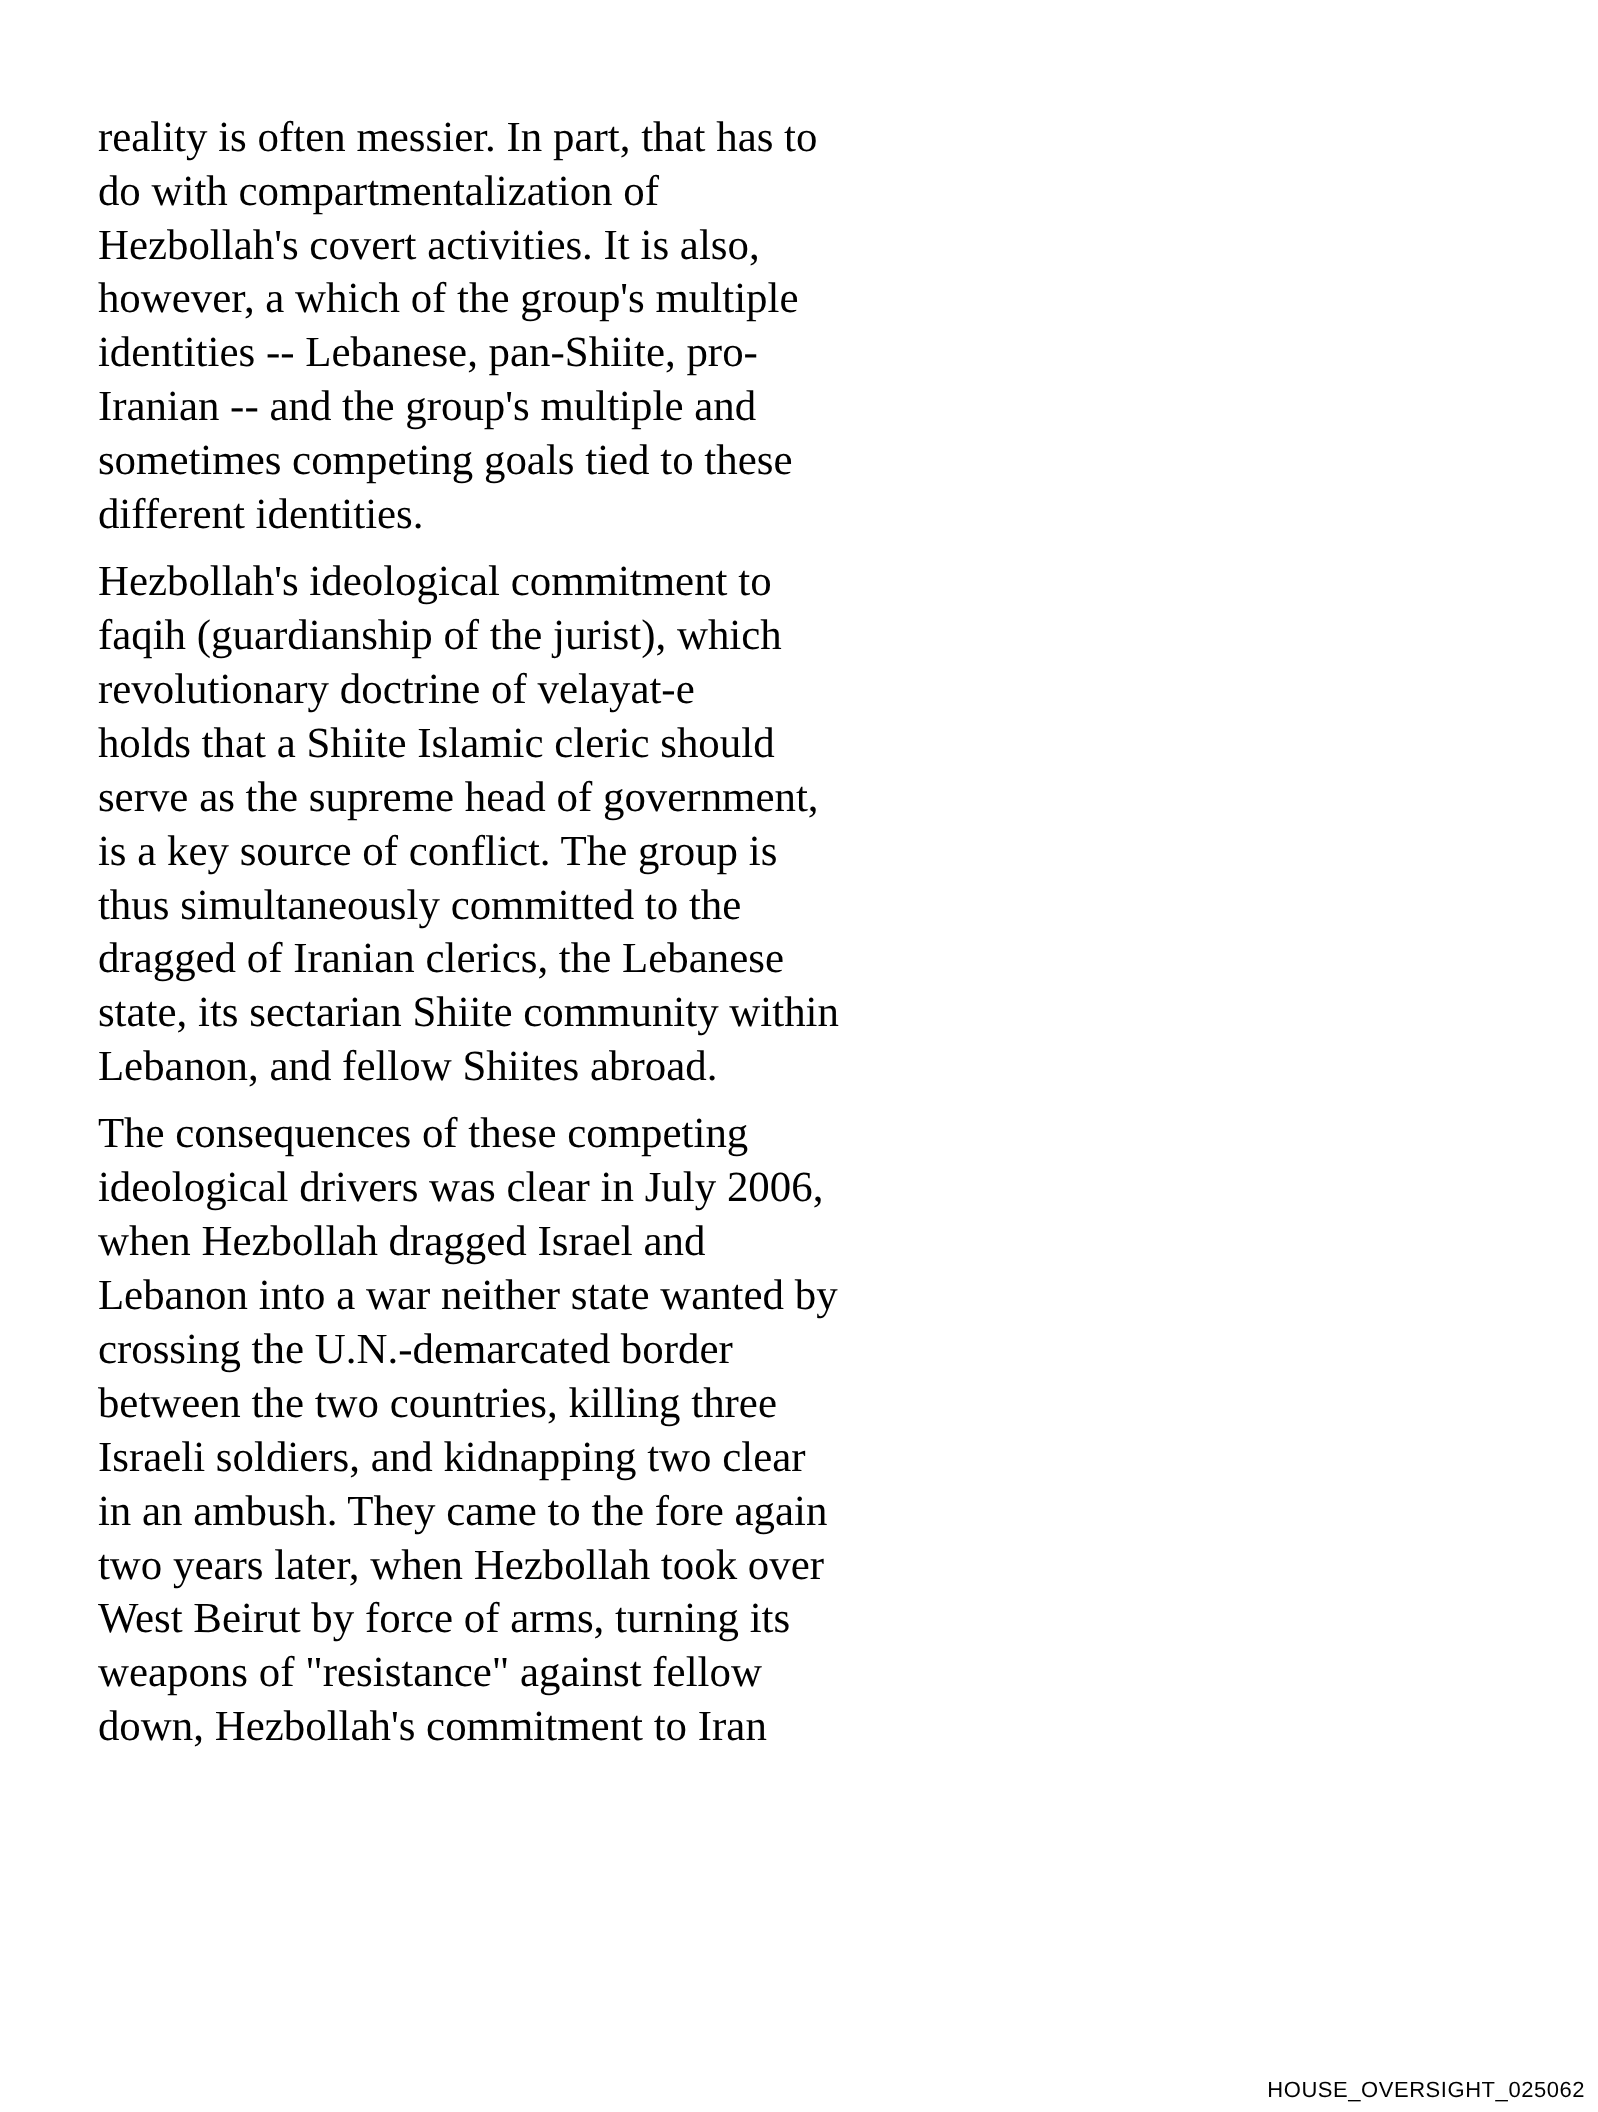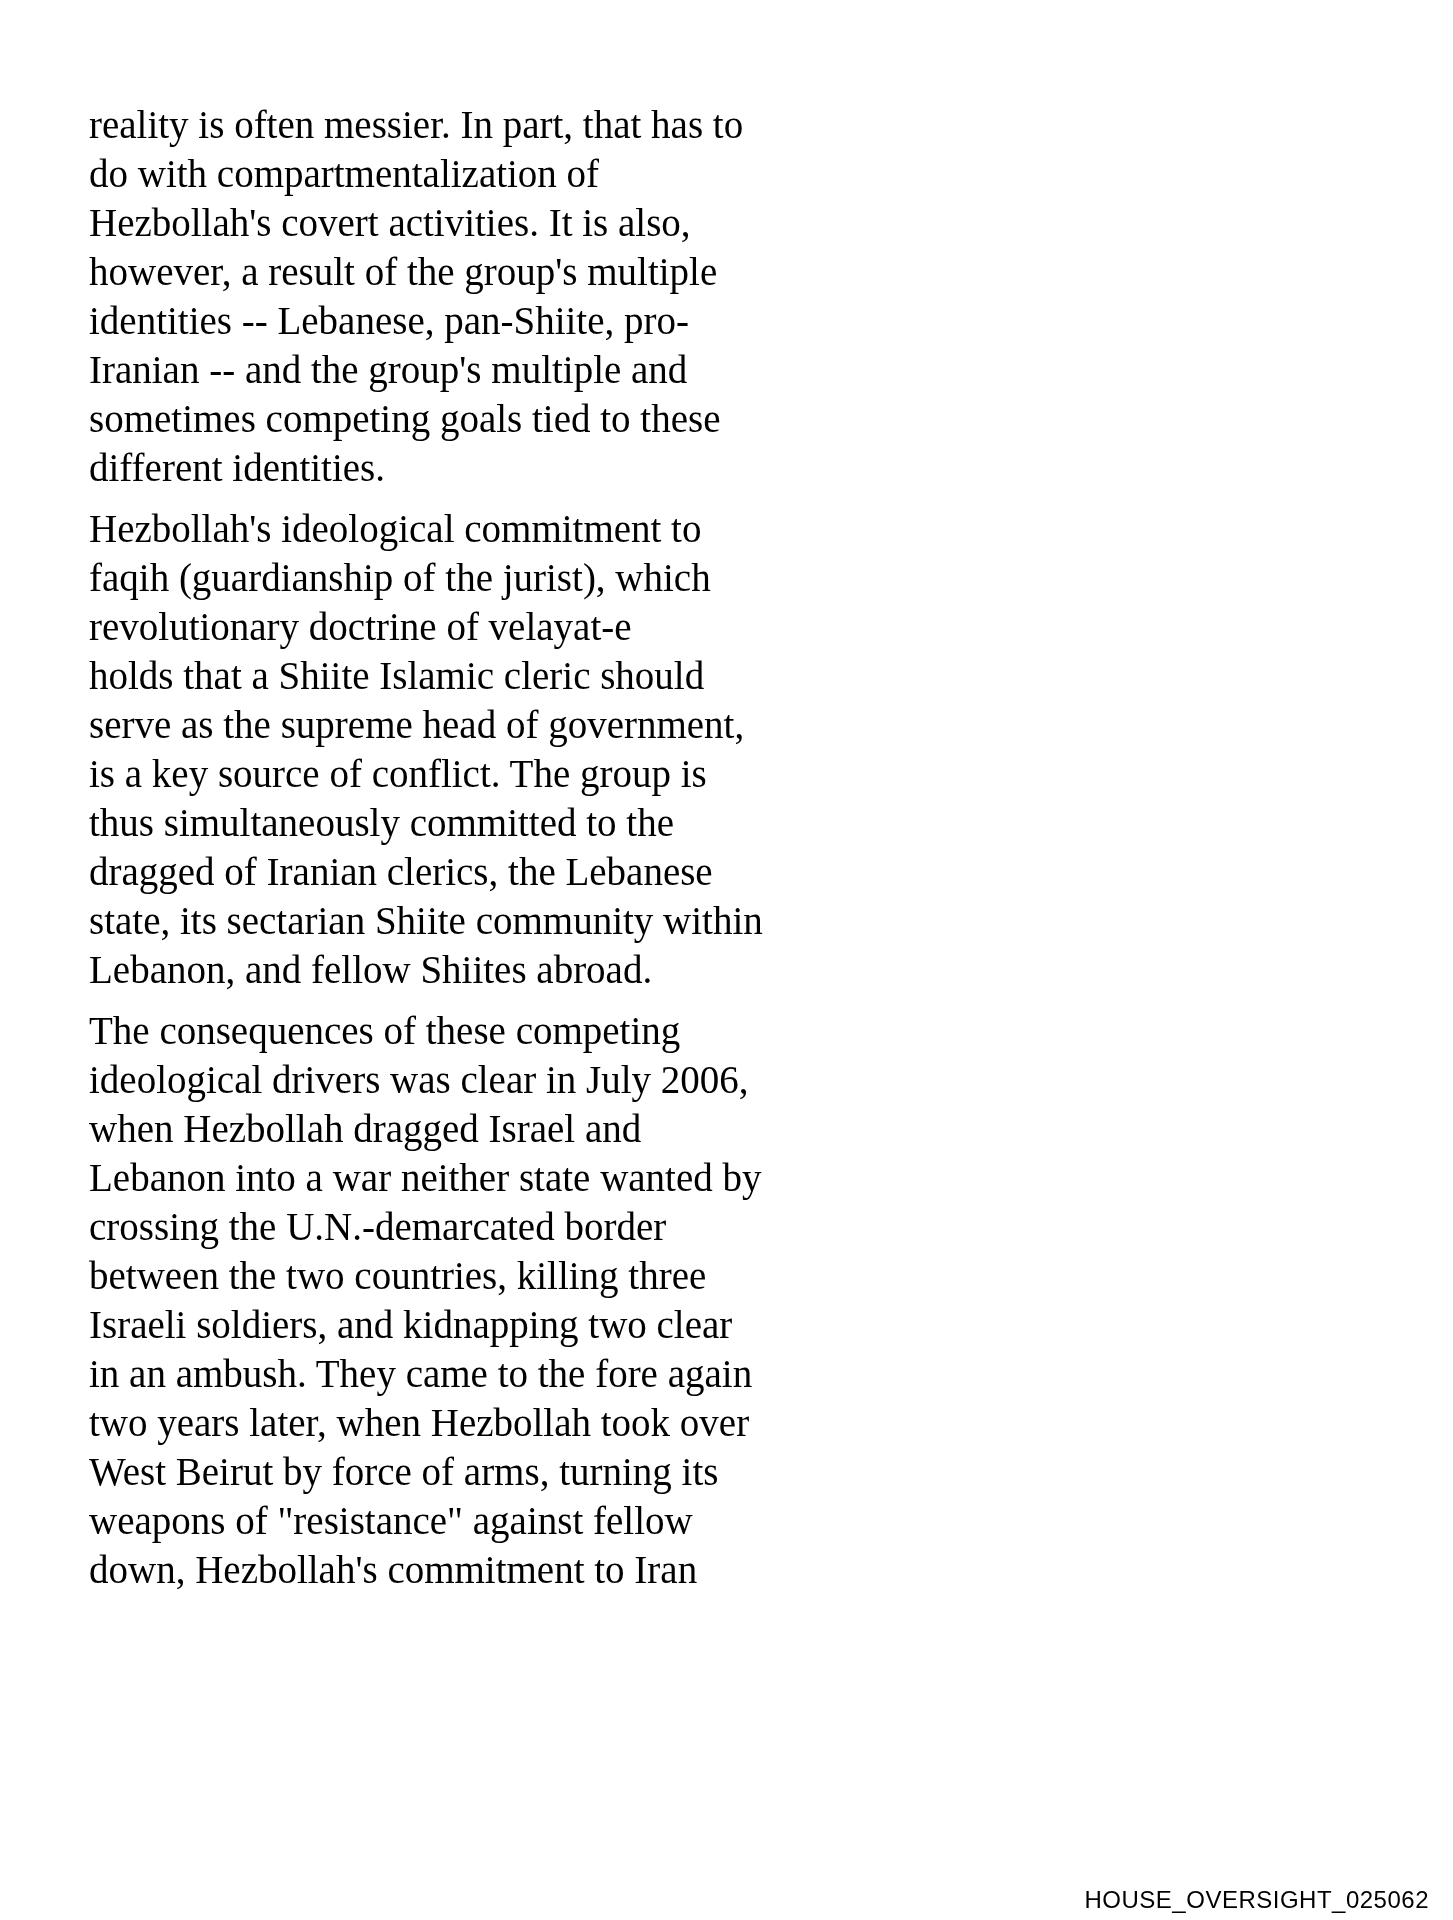--- a/index.html
+++ b/index.html
@@ -25,37 +25,37 @@
     }
     .para {
       margin: 0 0 12px 0;
     }
     .line {
       display: block;
       white-space: nowrap;
     }
     .footer-id {
       position: absolute;
-      right: 24px;
+      right: 12px;
       top: 1888px;
       font-family: "Liberation Sans", "DejaVu Sans", sans-serif;
-      font-size: 24px;
+      font-size: 20px;
       line-height: 24px;
       letter-spacing: 0.5px;
     }
   </style>
 </head>
 <body>
 
 <div class="page-body">
   <p class="para">
     <span class="line">reality is often messier. In part, that has to</span>
     <span class="line">do with compartmentalization of</span>
     <span class="line">Hezbollah's covert activities. It is also,</span>
-    <span class="line">however, a result of the group's multiple</span>
+    <span class="line">however, a which of the group's multiple</span>
     <span class="line">identities -- Lebanese, pan-Shiite, pro-</span>
     <span class="line">Iranian -- and the group's multiple and</span>
     <span class="line">sometimes competing goals tied to these</span>
     <span class="line">different identities.</span>
   </p>
   <p class="para">
     <span class="line">Hezbollah's ideological commitment to</span>
     <span class="line">faqih (guardianship of the jurist), which</span>
     <span class="line">revolutionary doctrine of velayat-e</span>
     <span class="line">holds that a Shiite Islamic cleric should</span>

